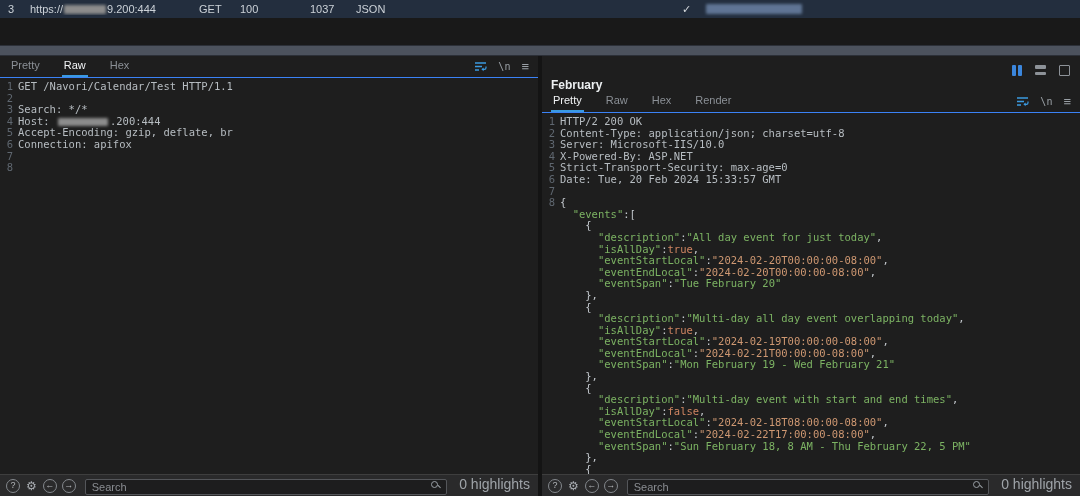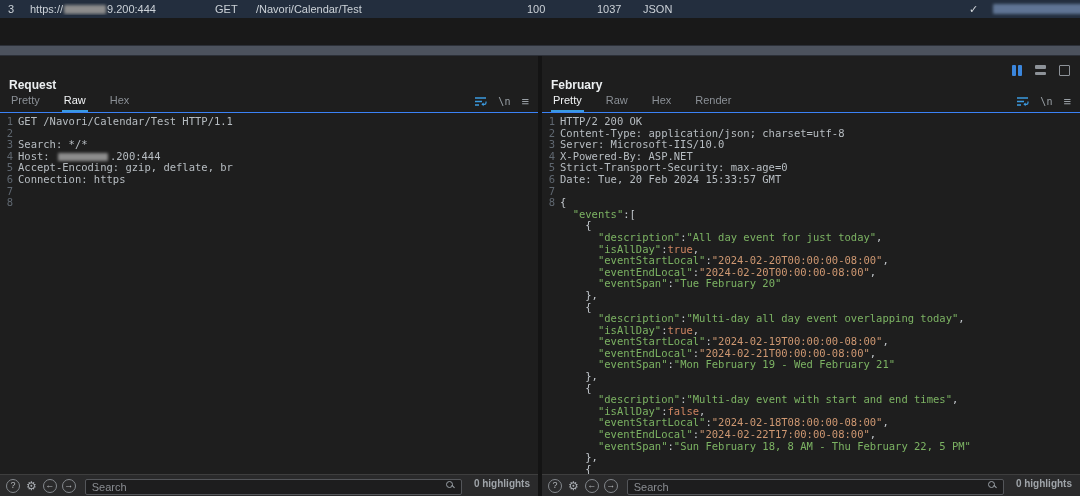--- a/index.html
+++ b/index.html
@@ -7,21 +7,21 @@
   body { font-family:"Liberation Sans", sans-serif; position:relative; }
 
   .app { position:absolute; inset:0; background:#1a1a1a; }
 
   
   .session-row { position:absolute; top:0; left:0; right:0; height:18px;
     background:#232e3e; display:flex; align-items:center;
     font-size:11px; color:#ccd2d8; }
   .cell { white-space:nowrap; overflow:hidden; flex:none; }
   .c-id     { width:30px;  padding-left:8px; }
-  .c-url    { width:185px; display:flex; align-items:center; gap:1px; }
+  .c-url    { width:169px; display:flex; align-items:center; gap:1px; }
   .c-method { width:41px; }
   .c-path   { width:271px; }
   .c-status { width:70px; }
   .c-size   { width:46px; }
   .c-type   { width:326px; }
   .c-check  { width:24px; color:#d6dade; }
 
   .redact { display:inline-block; background:#8c8c8c; filter:blur(1.5px);
     border-radius:1px; vertical-align:middle; }
   .redact-gray { width:42px; height:9px; }
@@ -89,36 +89,35 @@
   .search-box { flex:1; position:relative; margin:0 4px; }
   .search-input { width:100%; height:16px; background:#1d1d1e;
     border:1px solid #54565a; border-radius:2px; color:#cfcfcf;
     font-size:11px; font-family:Liberation Sans, sans-serif;
     padding:0 18px 0 6px; outline:none; }
   .search-input::placeholder { color:#8a8d92; }
   .mag { position:absolute; right:9px; top:4px; width:7px; height:7px;
     border:1.2px solid #9aa0a6; border-radius:50%; }
   .mag::after { content:''; position:absolute; width:4px; height:1.4px;
     background:#9aa0a6; right:-3.5px; bottom:-1px; transform:rotate(45deg); }
-  .highlights { font-size:10px; color:#9fa4a9; white-space:nowrap; margin:0 2px 4px 3px;font-weight:bold; }
+  .highlights { font-size:14px; color:#9fa4a9; white-space:nowrap; margin:0 2px 4px 3px; }
 </style>
 </head>
 <body>
 
 <div class="app">
 
   <div class="session-row">
     <span class="cell c-id">3</span>
     <span class="cell c-url">
         <span>https://</span>
         <span class="redact redact-gray"></span>
         <span>9.200:444</span>
       </span>
     <span class="cell c-method">GET</span>
-    <span class="cell c-path">/Navori/Calendar/Test</span>
     <span class="cell c-status">100</span>
     <span class="cell c-size">1037</span>
     <span class="cell c-type">JSON</span>
     <span class="cell c-check">✓</span>
     <span class="redact redact-blue"></span>
   </div>
 
   <div class="session-list"></div>
   <div class="splitter"></div>
 
@@ -134,21 +133,20 @@
             <span></span>
             <span></span>
           </span>
         </button>
       <button class="lc-btn">
           <span class="lc-square"></span>
         </button>
     </div>
 
     <section class="panel">
-      <h3 class="panel-title">Request</h3>
       <div class="tab-row">
         <div class="tabs" id="req-tabs">
             <button class="tab">Pretty</button>
             <button class="tab active">Raw</button>
             <button class="tab">Hex</button>
           </div>
         <div class="tab-tools">
           <button class="tool-btn">
             <svg width="13" height="11" viewBox="0 0 13 11">
                 <path d="M1 2h11M1 5.5h7M1 9h4" stroke="#3b9ae0" stroke-width="1.4" fill="none"></path>
@@ -175,21 +173,21 @@
           <div class="ed-line">
             <span class="ln">4</span>
             <span class="code"><span class="tok-plain">Host: </span><span class="redact" style="width: 50px;"></span><span class="tok-plain">.200:444</span></span>
           </div>
           <div class="ed-line">
             <span class="ln">5</span>
             <span class="code"><span class="tok-plain">Accept-Encoding: gzip, deflate, br</span></span>
           </div>
           <div class="ed-line">
             <span class="ln">6</span>
-            <span class="code"><span class="tok-plain">Connection: https</span></span>
+            <span class="code"><span class="tok-plain">Connection: apifox</span></span>
           </div>
           <div class="ed-line">
             <span class="ln">7</span>
             <span class="code"></span>
           </div>
           <div class="ed-line">
             <span class="ln">8</span>
             <span class="code"></span>
           </div>
         </div>

